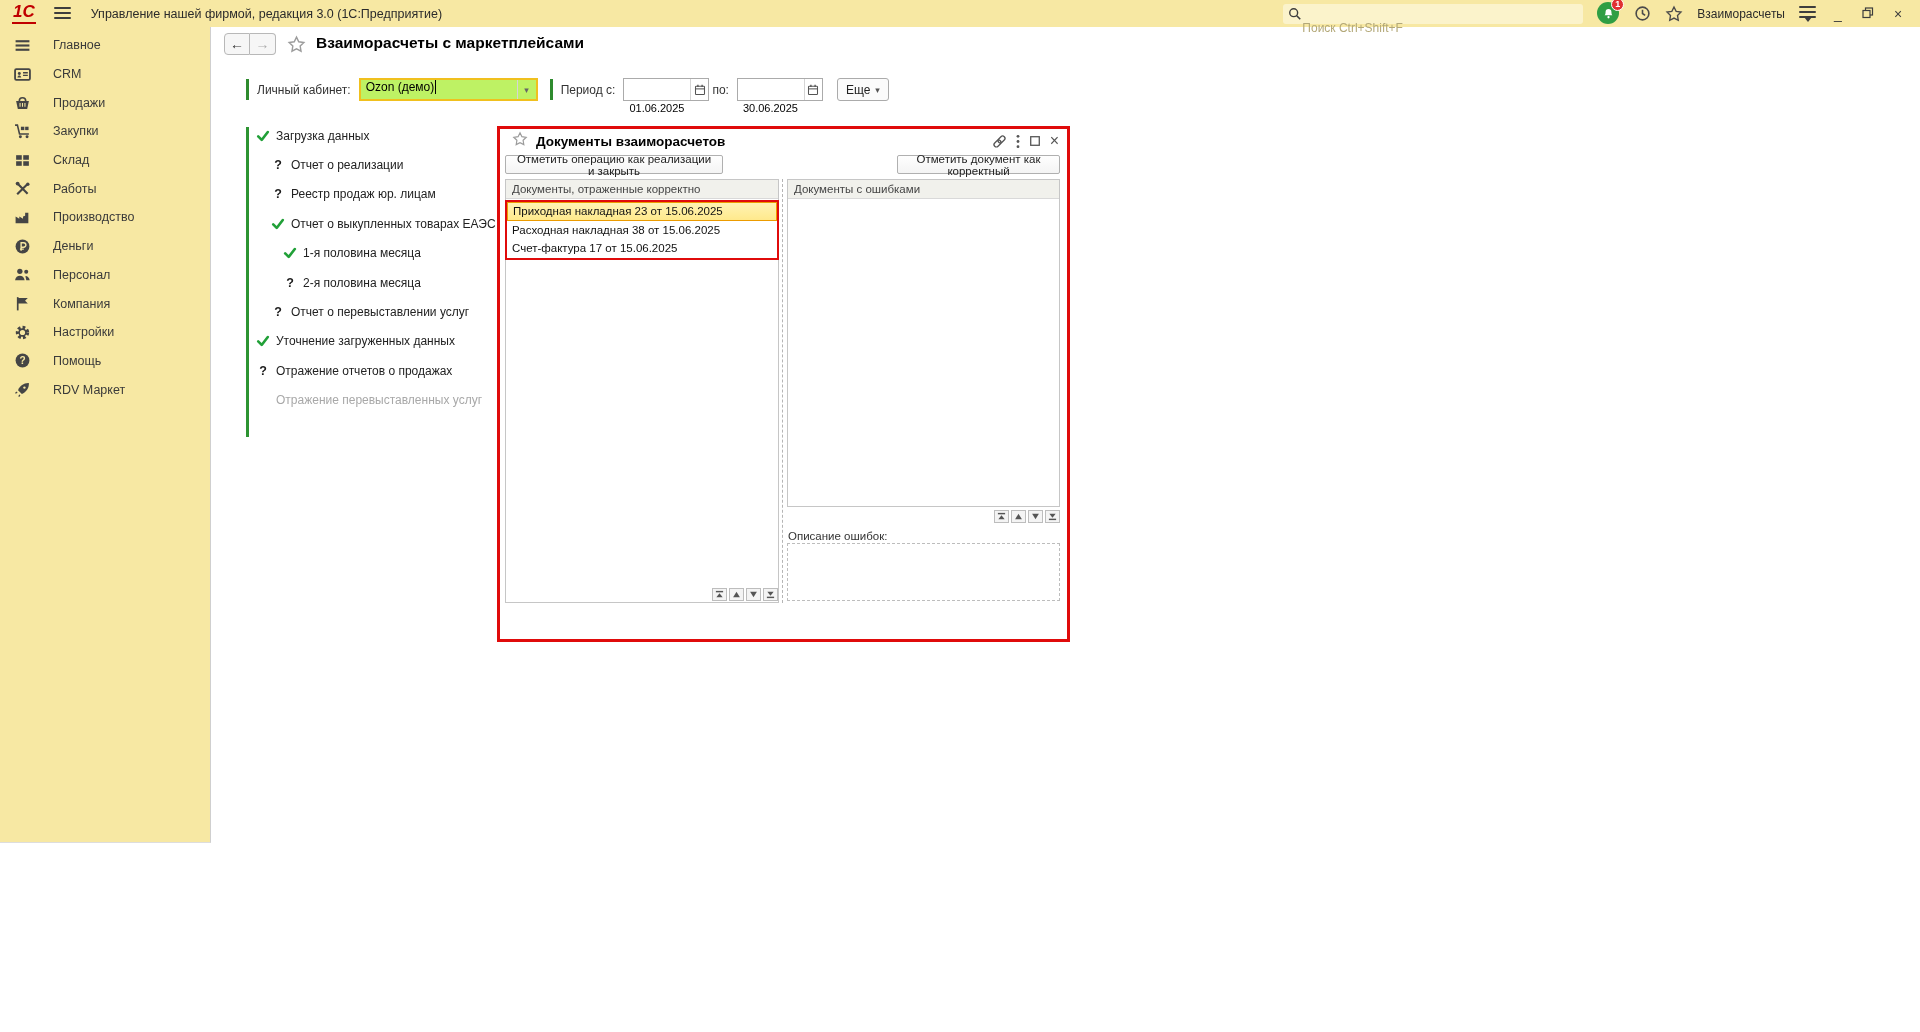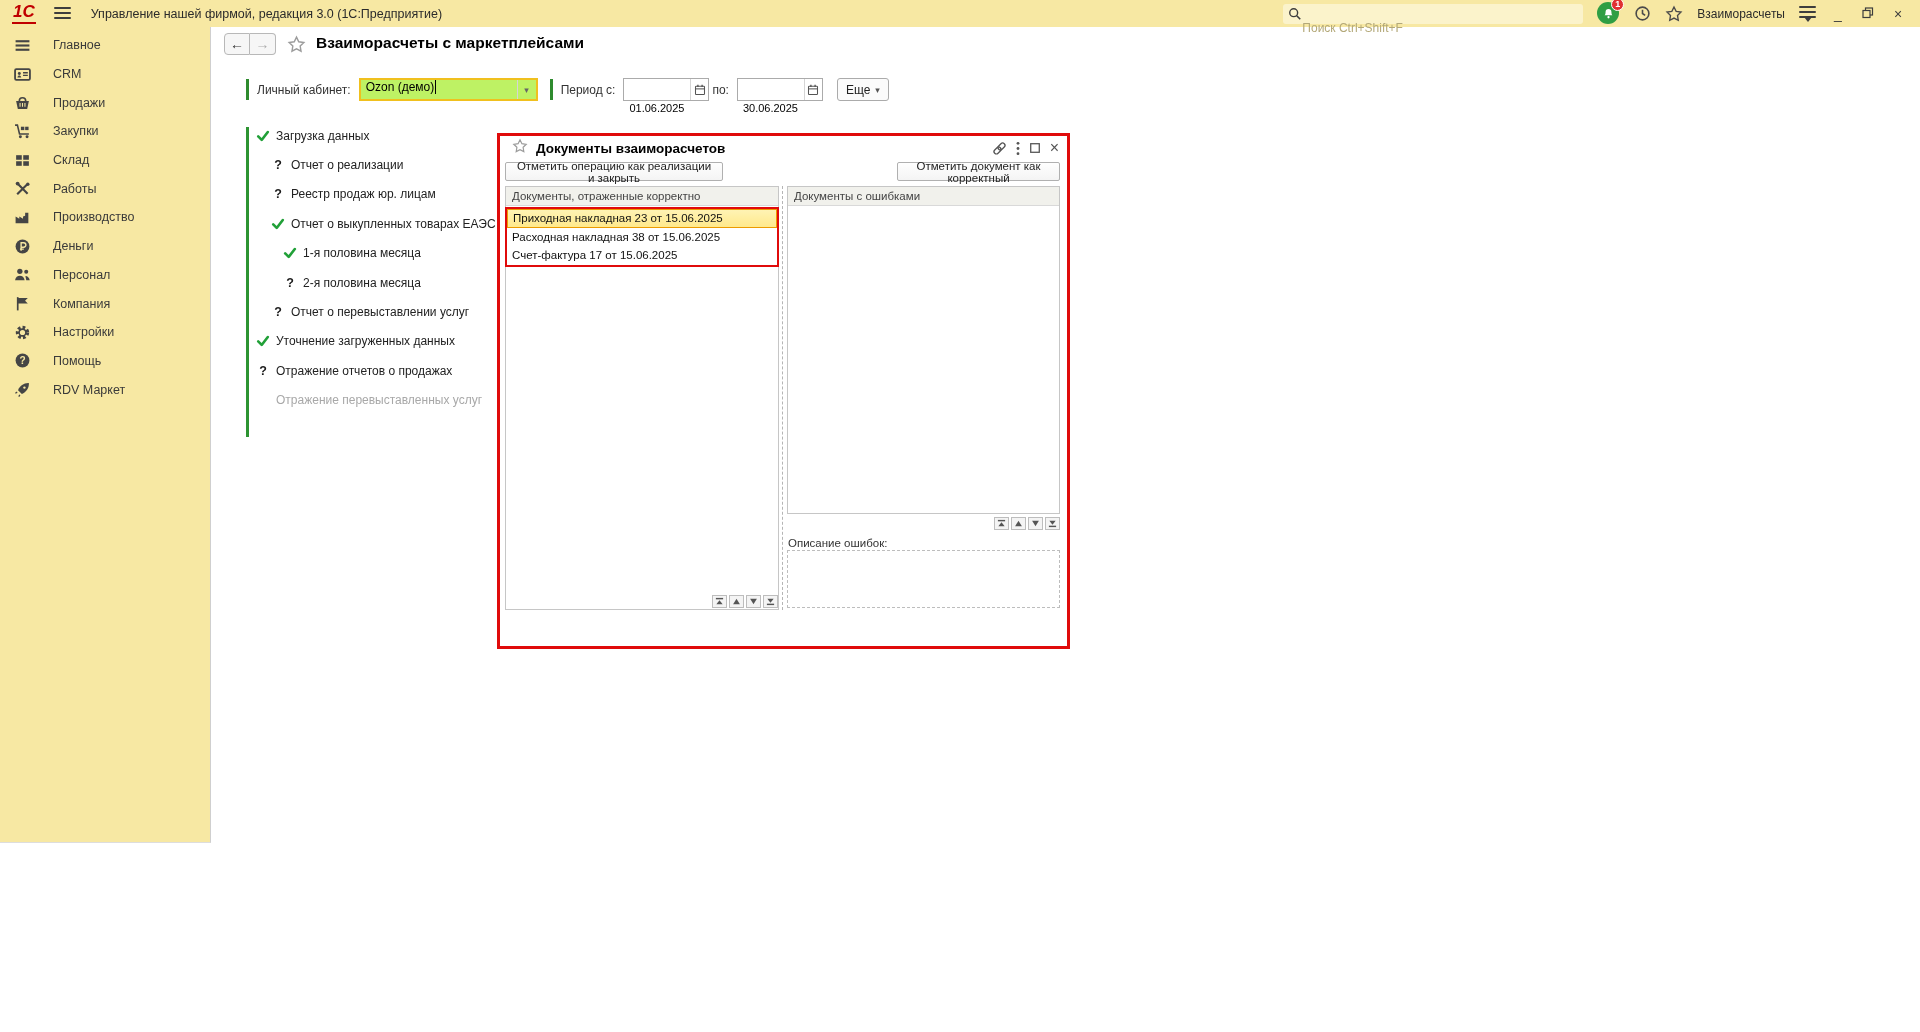--- a/index.html
+++ b/index.html
@@ -76,21 +76,21 @@
   .chk-row .st { width:16px; display:flex; justify-content:center; align-items:center;
     margin-right:5px; flex:0 0 16px;}
   .chk-row.lv0 { padding-left:9px; }
   .chk-row.lv1 { padding-left:24px; }
   .chk-row.lv2 { padding-left:36px; }
   .chk-row .txt { font-size:12px; color:#222; }
   .chk-row.dis .txt { color:#A8A8A8; }
   .qmark { font-weight:bold; font-size:12.5px; color:#1a1a1a; }
 
   
-  #dialog { left:497px; top:133px; width:573px; height:516px; border:3px solid #E00B0B;
+  #dialog { left:497px; top:126px; width:573px; height:516px; border:3px solid #E00B0B;
     background:#fff; }
   #dlg-titlebar { position:absolute; left:0; top:0; width:567px; height:24px;
     display:flex; align-items:center; }
   #dlg-star { margin-left:12px; color:#9C9C9C; }
   #dlg-title { margin-left:8px; font-size:13.5px; font-weight:bold; color:#000;}
   #dlg-icons { margin-left:auto; display:flex; align-items:center; gap:9px; padding-right:8px;}
   .dlg-ic { color:#555; cursor:pointer; display:flex; align-items:center;}
   .onec-btn { position:absolute; height:19px; border:1px solid #B0B0B0; border-radius:2px;
     background:linear-gradient(#FEFEFE,#F4F4F4); font-size:11.5px; color:#222;
     display:flex; align-items:center; justify-content:center; cursor:pointer;

